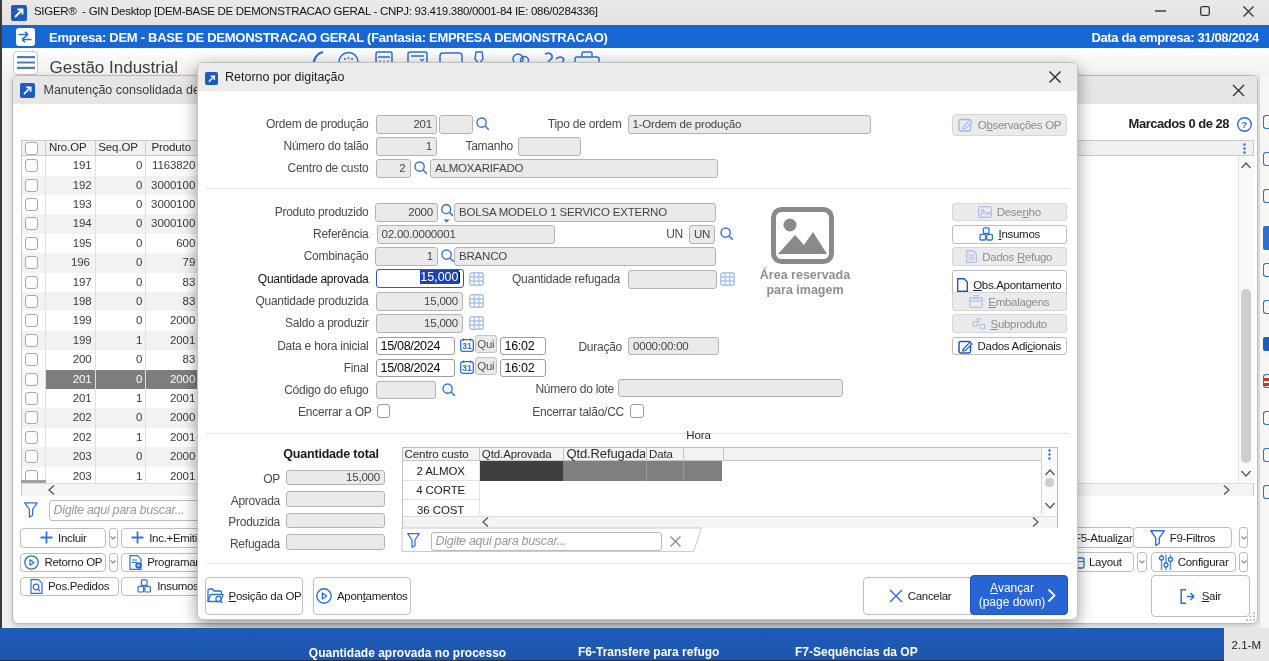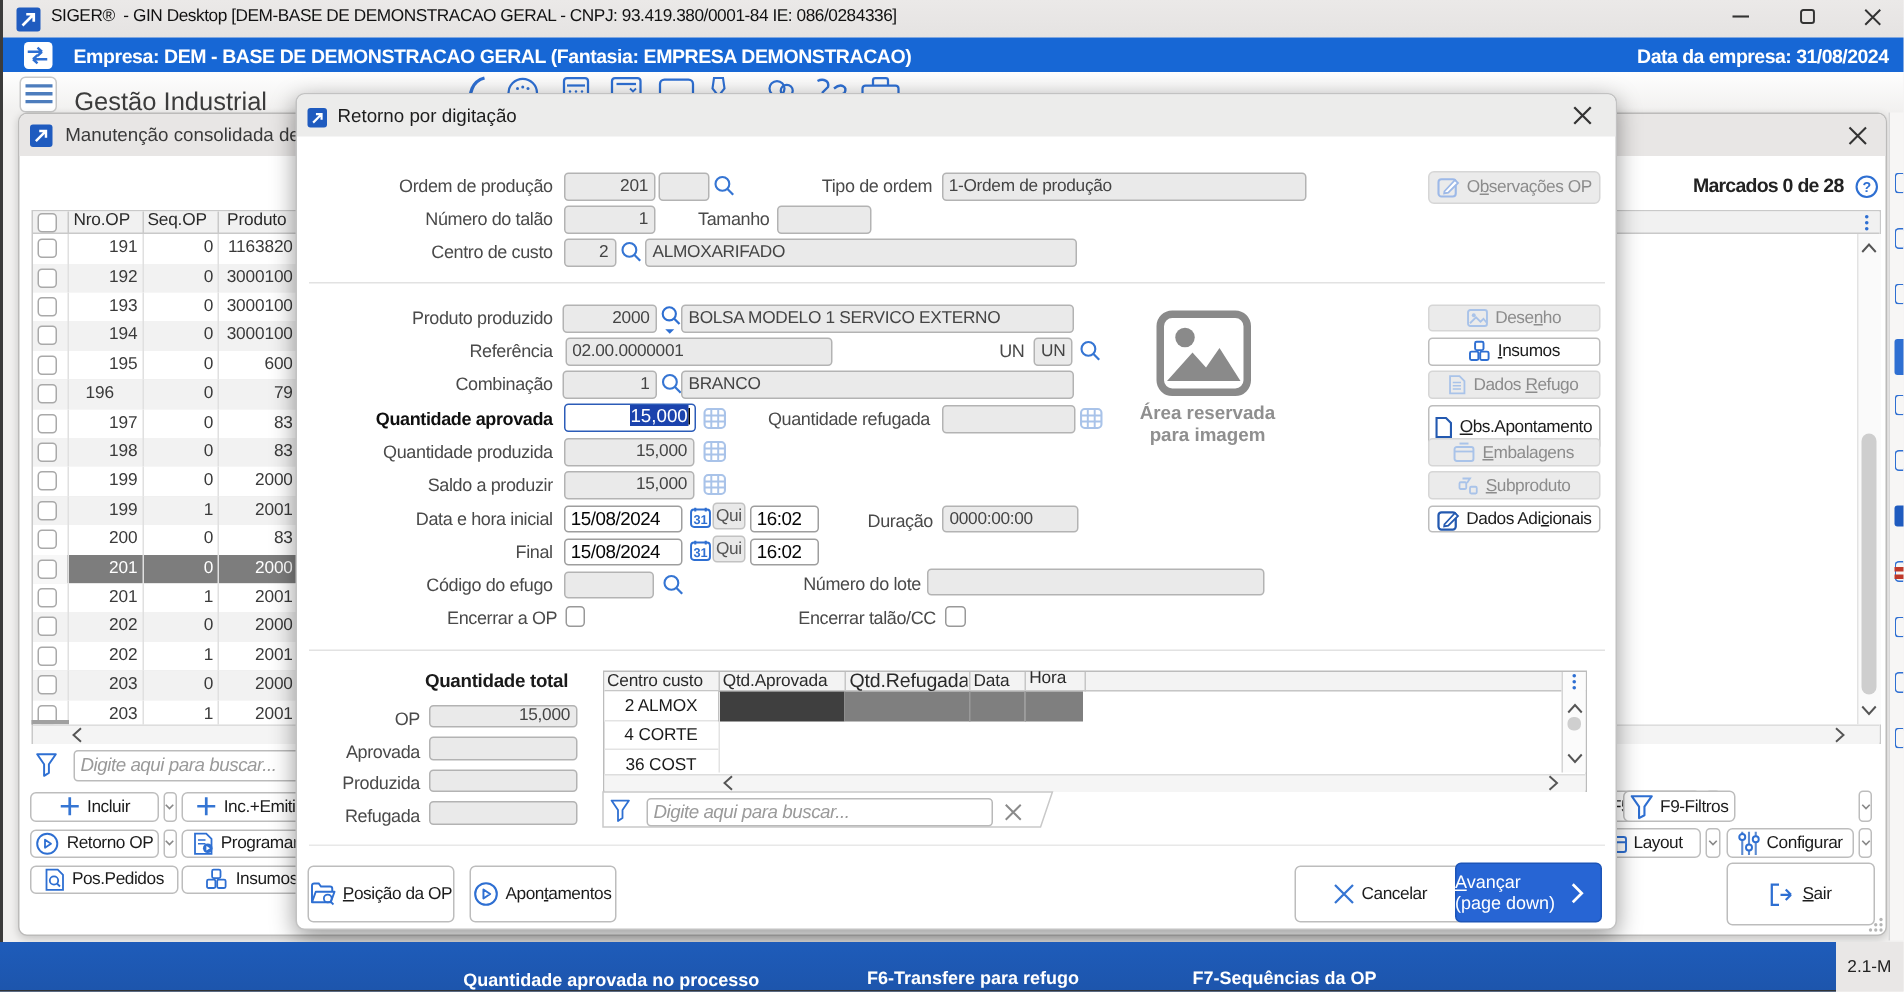--- a/index.html
+++ b/index.html
@@ -162,21 +162,21 @@
 <div class="ab" style="left:22.1px;top:253.2px;width:176px;height:1px;background:#e0e0e0"></div>
 <div class="cell" style="left:44.8px;top:233.8px;width:46.8px;text-align:right;color:#3a3a3a">195</div>
 <div class="cell" style="left:94.6px;top:233.8px;width:47.6px;text-align:right;color:#3a3a3a">0</div>
 <div class="cell" style="left:145.2px;top:233.8px;width:50px;text-align:right;color:#3a3a3a">600</div>
 <div class="cb" style="left:25px;top:236.8px"></div>
 <div class="ab" style="left:22.1px;top:253.2px;width:700px;height:19.4px;background:#f2f2f2"></div>
 <div class="ab" style="left:44.8px;top:253.2px;width:1px;height:19.4px;background:#e0e0e0"></div>
 <div class="ab" style="left:94.6px;top:253.2px;width:1px;height:19.4px;background:#e0e0e0"></div>
 <div class="ab" style="left:145.2px;top:253.2px;width:1px;height:19.4px;background:#e0e0e0"></div>
 <div class="ab" style="left:22.1px;top:272.6px;width:176px;height:1px;background:#e0e0e0"></div>
-<div class="cell" style="left:57px;top:253.2px;width:46.8px;text-align:left;color:#3a3a3a">196</div>
+<div class="cell" style="left:57px;top:253.2px;width:46.8px;text-align:center;color:#3a3a3a">196</div>
 <div class="cell" style="left:94.6px;top:253.2px;width:47.6px;text-align:right;color:#3a3a3a">0</div>
 <div class="cell" style="left:145.2px;top:253.2px;width:50px;text-align:right;color:#3a3a3a">79</div>
 <div class="cb" style="left:25px;top:256.2px"></div>
 <div class="ab" style="left:22.1px;top:272.6px;width:700px;height:19.4px;background:#fff"></div>
 <div class="ab" style="left:44.8px;top:272.6px;width:1px;height:19.4px;background:#e0e0e0"></div>
 <div class="ab" style="left:94.6px;top:272.6px;width:1px;height:19.4px;background:#e0e0e0"></div>
 <div class="ab" style="left:145.2px;top:272.6px;width:1px;height:19.4px;background:#e0e0e0"></div>
 <div class="ab" style="left:22.1px;top:292.0px;width:176px;height:1px;background:#e0e0e0"></div>
 <div class="cell" style="left:44.8px;top:272.6px;width:46.8px;text-align:right;color:#3a3a3a">197</div>
 <div class="cell" style="left:94.6px;top:272.6px;width:47.6px;text-align:right;color:#3a3a3a">0</div>
@@ -348,21 +348,21 @@
     <span>Insumos</span>
   </div>
 <div class="btn" style="left:1052px;top:527.4px;width:82px;height:20.6px;justify-content:flex-start;padding-left:21px">
     <span>F5-Atuali<u>z</u>ar</span>
   </div>
 <div class="drp" style="left:1137.2px;top:527.4px;width:10.3px;height:20.6px">
     <svg width="6" height="4" style="position:static">
       <path d="M0.5 0.5 L3 3 L5.5 0.5" stroke="#888" stroke-width="1.1" fill="none"></path>
     </svg>
   </div>
-<div class="btn" style="left:1082px;top:527.4px;width:75px;height:20.6px">
+<div class="btn" style="left:1133px;top:527.4px;width:99px;height:20.6px">
     <svg width="15" height="16" style="position:static">
       <path d="M0.8 0.8 H14.2 L9.3 7.8 V13.5 L5.7 15.4 V7.8 Z" stroke="#2e6fd2" stroke-width="1.4" fill="none" stroke-linejoin="round"></path>
     </svg>
     <span>F9-Filtros</span>
   </div>
 <div class="drp" style="left:1238.9px;top:527.4px;width:9.5px;height:20.6px">
     <svg width="6" height="4" style="position:static">
       <path d="M0.5 0.5 L3 3 L5.5 0.5" stroke="#888" stroke-width="1.1" fill="none"></path>
     </svg>
   </div>
@@ -477,21 +477,21 @@
     <circle cx="5.6" cy="5.6" r="4.6" stroke="#3575d3" stroke-width="1.4" fill="none"></circle>
     <path d="M9 9 L12.8 12.8" stroke="#3575d3" stroke-width="1.5"></path>
   </svg>
 <div class="lbl" style="left:240px;top:247px;width:128.5px">Combinação</div>
 <div class="inp num" style="left:374.5px;top:246.5px;width:63.5px;height:19px;line-height:17px">1</div>
 <svg style="left:441px;top:249px" width="14" height="14">
     <circle cx="5.6" cy="5.6" r="4.6" stroke="#3575d3" stroke-width="1.4" fill="none"></circle>
     <path d="M9 9 L12.8 12.8" stroke="#3575d3" stroke-width="1.5"></path>
   </svg>
 <div class="inp" style="left:454px;top:246.5px;width:261.5px;height:19px;line-height:17px">BRANCO</div>
-<div class="lbl" style="left:240px;top:270px;width:128.5px;font-weight:bold;color:#0f0f0f">Quantidade aprovada</div>
+<div class="lbl" style="left:240px;top:270px;width:128.5px;font-weight:normal;color:#0f0f0f">Quantidade aprovada</div>
 <div class="ab" style="left:375.5px;top:269px;width:88px;height:18.5px;background:#fff;border:1.5px solid #2c5cb8;border-radius:3px;font-size:12.5px;line-height:15.5px;text-align:right;padding:0 3px"><span style="background:#1b43ad;color:#fff">15,000</span><span style="display:inline-block;width:1px;height:11px;background:#000;vertical-align:-2px"></span></div>
 <svg style="left:469px;top:271.5px" width="15" height="14">
     <rect x="0.7" y="0.7" width="13.6" height="12.6" rx="2.5" stroke="#a9c3e9" stroke-width="1.4" fill="none"></rect>
     <path d="M0.7 5 H14.3 M0.7 9 H14.3 M5.2 0.7 V13.3 M9.8 0.7 V13.3" stroke="#a9c3e9" stroke-width="1.3"></path>
   </svg>
 <div class="lbl" style="left:500px;top:270px;width:120px">Quantidade refugada</div>
 <div class="inp" style="left:628px;top:269.5px;width:88.5px;height:19px"></div>
 <svg style="left:720px;top:271.5px" width="15" height="14">
     <rect x="0.7" y="0.7" width="13.6" height="12.6" rx="2.5" stroke="#a9c3e9" stroke-width="1.4" fill="none"></rect>
     <path d="M0.7 5 H14.3 M0.7 9 H14.3 M5.2 0.7 V13.3 M9.8 0.7 V13.3" stroke="#a9c3e9" stroke-width="1.3"></path>
@@ -612,21 +612,21 @@
 <div class="ab" style="left:402.6px;top:447.6px;width:654.4px;height:13.5px;background:#f3f3f3;border-bottom:1px solid #c6c6c6"></div>
 <div class="ab" style="left:478.8px;top:447.6px;width:1px;height:13.5px;background:#c6c6c6"></div>
 <div class="cell" style="left:404.6px;top:447.3px;width:73.2px;font-size:11.5px;line-height:14px;color:#2a2a2a">Centro custo</div>
 <div class="ab" style="left:563.4px;top:447.6px;width:1px;height:13.5px;background:#c6c6c6"></div>
 <div class="cell" style="left:481.8px;top:447.3px;width:80.6px;font-size:11.5px;line-height:14px;color:#2a2a2a">Qtd.Aprovada</div>
 <div class="ab" style="left:646.0px;top:447.6px;width:1px;height:13.5px;background:#c6c6c6"></div>
 <div class="cell" style="left:566.4px;top:447.3px;width:78.6px;font-size:13px;line-height:14px;color:#2a2a2a">Qtd.Refugada</div>
 <div class="ab" style="left:683.2px;top:447.6px;width:1px;height:13.5px;background:#c6c6c6"></div>
 <div class="cell" style="left:649.0px;top:447.3px;width:33.2px;font-size:11.5px;line-height:14px;color:#2a2a2a">Data</div>
 <div class="ab" style="left:722.5px;top:447.6px;width:1px;height:13.5px;background:#c6c6c6"></div>
-<div class="cell" style="left:686.2px;top:445px;width:35.3px;font-size:11.5px;line-height:14px;color:#2a2a2a">Hora</div>
+<div class="cell" style="left:686.2px;top:428px;width:35.3px;font-size:11.5px;line-height:14px;color:#2a2a2a">Hora</div>
 <div class="ab" style="left:402.6px;top:461.2px;width:76.2px;height:19.8px;background:#fff;border-bottom:1px solid #e3e3e3"></div>
 <div class="ab" style="left:478.8px;top:461.2px;width:84.6px;height:19.8px;background:#3f3f3f"></div>
 <div class="ab" style="left:563.4px;top:461.2px;width:82.6px;height:19.8px;background:#7f7f7f"></div>
 <div class="ab" style="left:646px;top:461.2px;width:37.2px;height:19.8px;background:#7f7f7f;border-left:1px solid #999"></div>
 <div class="ab" style="left:683.2px;top:461.2px;width:39.3px;height:19.8px;background:#7f7f7f;border-left:1px solid #999"></div>
 <div class="cell" style="left:402.6px;top:461.8px;width:76.2px;text-align:center;color:#1a1a1a">2 ALMOX</div>
 <div class="cell" style="left:402.6px;top:481.4px;width:76.2px;text-align:center;color:#1a1a1a;border-bottom:1px solid #e3e3e3;height:18.8px">4 CORTE</div>
 <div class="cell" style="left:402.6px;top:500.6px;width:76.2px;text-align:center;color:#1a1a1a">36 COST</div>
 <div class="ab" style="left:478.8px;top:461.2px;width:1px;height:54px;background:#e3e3e3"></div>
 <div class="ab" style="left:402.6px;top:515.5px;width:654.4px;height:12px;background:#f5f5f5;border-top:1px solid #ddd"></div>
@@ -676,21 +676,21 @@
     </svg>
     <span>Apon<u>t</u>amentos</span>
   </div>
 <div class="btn" style="left:863px;top:576.5px;width:114px;height:38.5px">
     <svg width="14" height="14" style="position:static">
       <path d="M1 1 L13 13 M13 1 L1 13" stroke="#3575d3" stroke-width="1.5"></path>
     </svg>
     <span>Cancelar</span>
   </div>
 <div class="ab" style="left:970px;top:575px;width:97.5px;height:40px;background:#2765d4;border:1px solid #1d55b8;border-radius:4px"></div>
-<div class="ab" style="left:970px;top:582px;width:84px;text-align:left;font-size:12px;color:#fff;line-height:13.5px"><u>A</u>vançar<br>(page down)</div>
+<div class="ab" style="left:970px;top:582px;width:84px;text-align:center;font-size:12px;color:#fff;line-height:13.5px"><u>A</u>vançar<br>(page down)</div>
 <svg style="left:1047px;top:587.5px" width="9" height="15">
     <path d="M1.5 1.5 L7.5 7.5 L1.5 13.5" stroke="#fff" stroke-width="1.8" fill="none"></path>
   </svg>
 
 <div class="ab" style="left:0;top:627.7px;width:1223.6px;height:33.3px;background:linear-gradient(#1e5cba,#1d55ac)"></div>
 <div class="ab" style="left:0px;top:646px;width:815px;font-size:12px;font-weight:bold;color:#fff;text-align:center">Quantidade aprovada no processo</div>
 <div class="ab" style="left:578px;top:645px;font-size:12px;font-weight:bold;color:#fff">F6-Transfere para refugo</div>
 <div class="ab" style="left:795px;top:645px;font-size:12px;font-weight:bold;color:#fff">F7-Sequências da OP</div>
 <div class="ab" style="left:1223.6px;top:627.7px;width:45.4px;height:33.3px;background:#e9e7e6"></div>
 <div class="ab" style="left:1223.6px;top:639px;width:45.4px;font-size:11.5px;color:#222;text-align:center">2.1-M</div>

